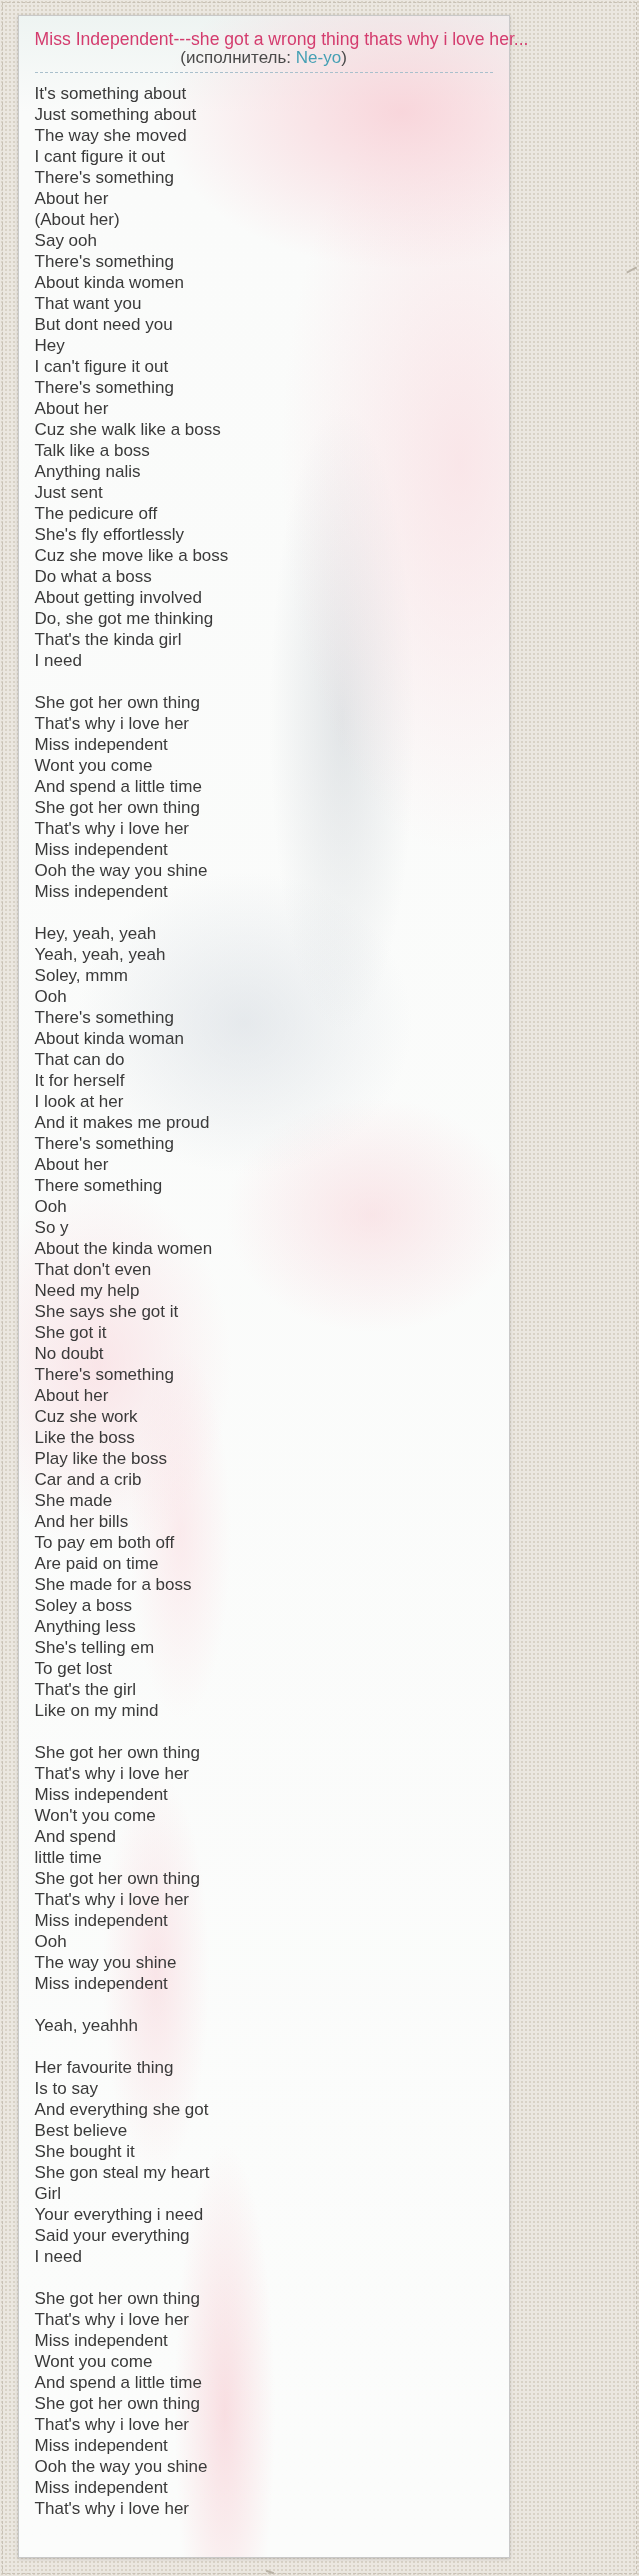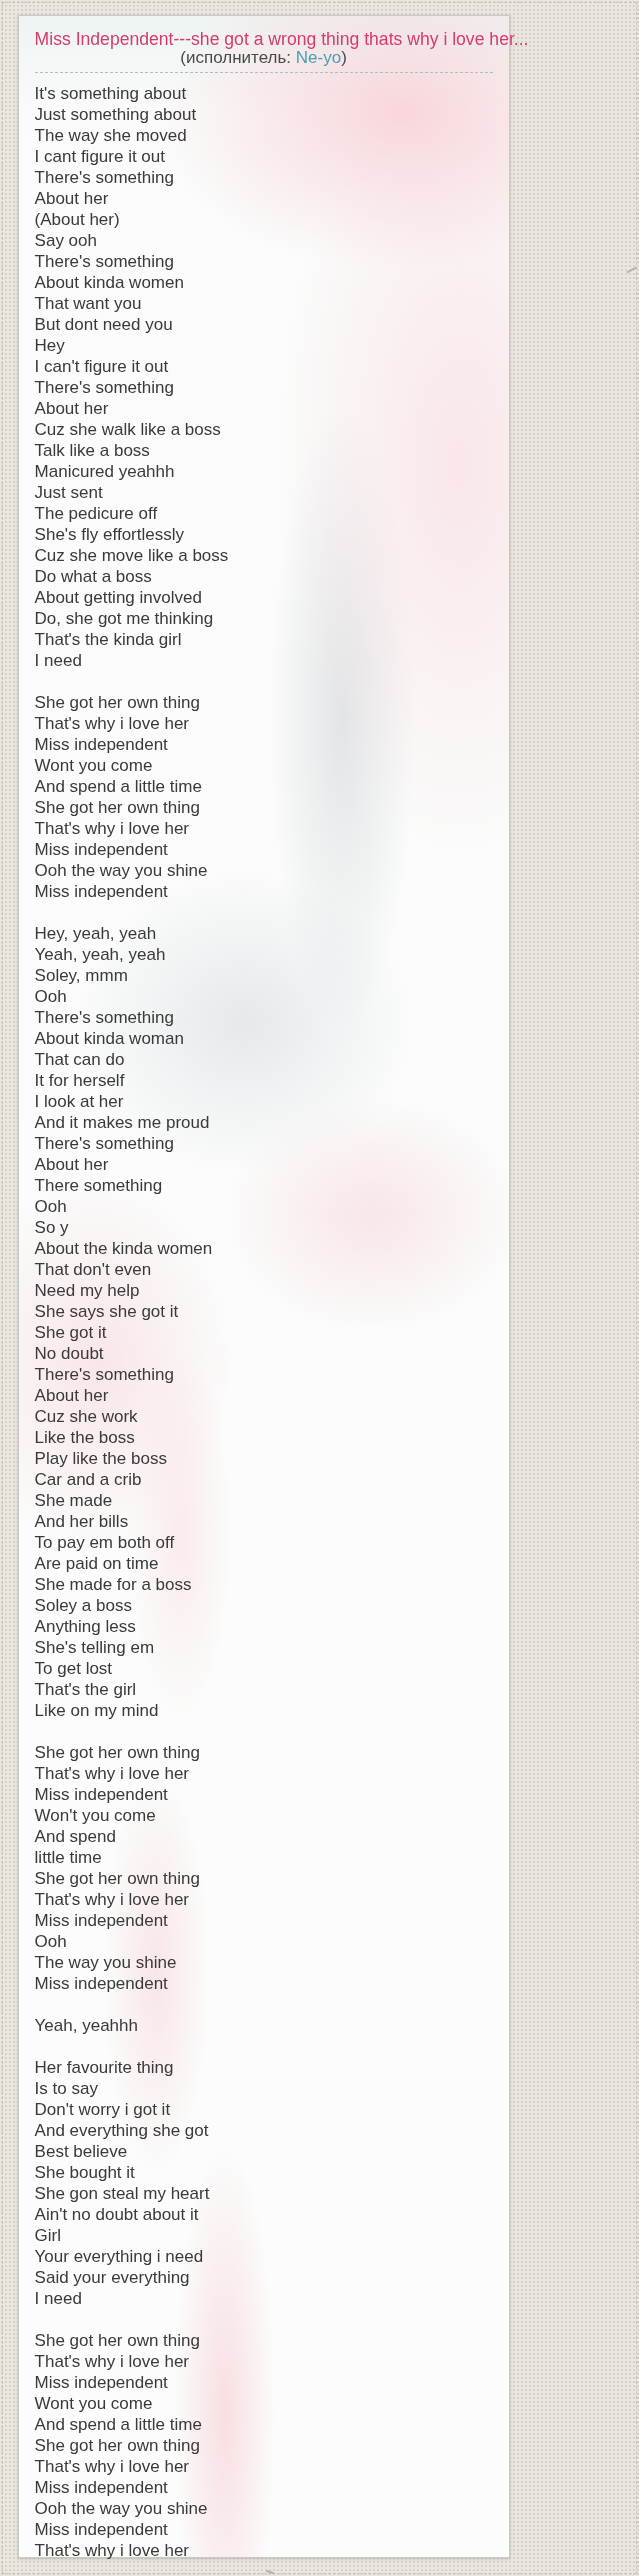--- a/index.html
+++ b/index.html
@@ -88,21 +88,21 @@
           <div class="line">There's something</div>
           <div class="line">About kinda women</div>
           <div class="line">That want you</div>
           <div class="line">But dont need you</div>
           <div class="line">Hey</div>
           <div class="line">I can't figure it out</div>
           <div class="line">There's something</div>
           <div class="line">About her</div>
           <div class="line">Cuz she walk like a boss</div>
           <div class="line">Talk like a boss</div>
-          <div class="line">Manicured yeahhh</div>
+          <div class="line">Anything nalis</div>
           <div class="line">Just sent</div>
           <div class="line">The pedicure off</div>
           <div class="line">She's fly effortlessly</div>
           <div class="line">Cuz she move like a boss</div>
           <div class="line">Do what a boss</div>
           <div class="line">About getting involved</div>
           <div class="line">Do, she got me thinking</div>
           <div class="line">That's the kinda girl</div>
           <div class="line">I need</div>
         </div>
@@ -171,26 +171,24 @@
           <div class="line">Ooh</div>
           <div class="line">The way you shine</div>
           <div class="line">Miss independent</div>
         </div>
         <div class="stanza">
           <div class="line">Yeah, yeahhh</div>
         </div>
         <div class="stanza">
           <div class="line">Her favourite thing</div>
           <div class="line">Is to say</div>
-          <div class="line">Don't worry i got it</div>
           <div class="line">And everything she got</div>
           <div class="line">Best believe</div>
           <div class="line">She bought it</div>
           <div class="line">She gon steal my heart</div>
-          <div class="line">Ain't no doubt about it</div>
           <div class="line">Girl</div>
           <div class="line">Your everything i need</div>
           <div class="line">Said your everything</div>
           <div class="line">I need</div>
         </div>
         <div class="stanza">
           <div class="line">She got her own thing</div>
           <div class="line">That's why i love her</div>
           <div class="line">Miss independent</div>
           <div class="line">Wont you come</div>

